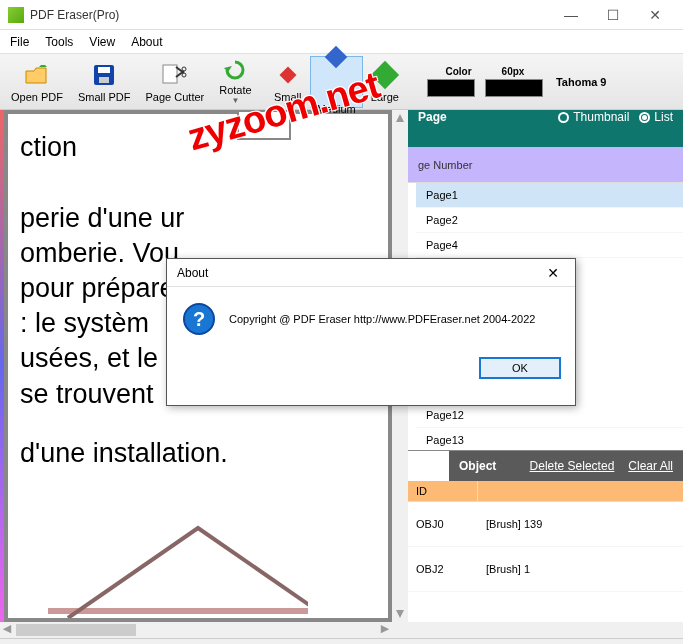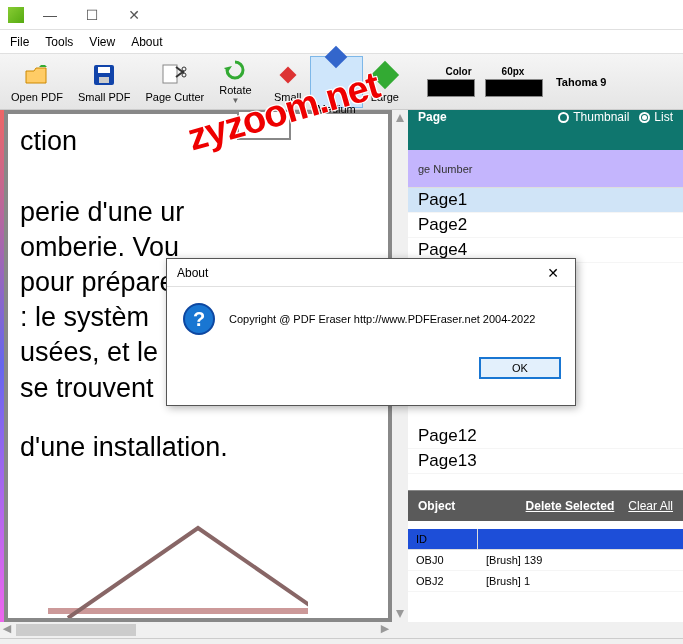--- a/index.html
+++ b/index.html
@@ -14,65 +14,66 @@
 .tbtn { display: flex; flex-direction: column; align-items: center; justify-content: center; padding: 2px 6px; height: 52px; font-size: 11px; border: 1px solid transparent; }
 .tbtn.sel { background: #cfe6fb; border: 1px solid #7db7e8; gap: 36px; }
 .ticon { width: 28px; height: 28px; margin-bottom: 2px; display: flex; align-items: center; justify-content: center; }
 .diamond { width: 16px; height: 16px; transform: rotate(45deg); }
 .tspacer { width: 6px; }
 .colorbox { display: flex; flex-direction: column; align-items: center; margin-left: 20px; gap: 2px; }
 .swatch { width: 48px; height: 18px; background: #000; border: 1px solid #888; }
 .main { display: flex; height: 512px; background: #888; }
 .doccol { flex: 1; display: flex; }
 .gutter { width: 4px; background: linear-gradient(#e66, #66e, #e6e); }
-.page { flex: 1; background: #fff; margin: 4px; position: relative; padding: 10px 12px; font-family: "Times New Roman", serif; font-size: 27px; line-height: 1.3; overflow: hidden; }
+.page { flex: 1; background: #fff; margin: 4px; position: relative; padding: 16px 12px; font-family: "Times New Roman", serif; font-size: 27px; line-height: 1.3; overflow: hidden; }
 .page .tri { position: absolute; bottom: -40px; left: 40px; width: 260px; height: 140px; }
 .vsb { width: 16px; background: #f0f0f0; position: relative; }
 .vsb::before, .vsb::after { content: ""; position: absolute; left: 4px; width: 8px; height: 8px; background: #999; }
 .vsb::before { top: 4px; clip-path: polygon(50% 0, 0 100%, 100% 100%); }
 .vsb::after { bottom: 4px; clip-path: polygon(0 0, 100% 0, 50% 100%); }
 .rightpanel { width: 275px; background: #fff; display: flex; flex-direction: column; }
 .panelhdr { height: 40px; background: #0f766e; color: #fff; display: flex; align-items: flex-start; padding: 0 10px; font-size: 12px; font-weight: bold; }
 .panelhdr .sp { flex: 1; }
 .radio { display: flex; align-items: center; gap: 4px; margin-left: 10px; font-weight: normal; }
 .radio-dot { width: 11px; height: 11px; border: 2px solid #fff; border-radius: 50%; }
 .radio-dot.on::after { content: ""; display: block; width: 5px; height: 5px; background: #fff; border-radius: 50%; margin: 1px; }
 .colhdr { height: 38px; background: #c4b5fd; display: flex; align-items: center; padding: 0 10px; font-size: 11px; color: #333; border-bottom: 1px solid #ddd; }
 .plist { overflow: hidden; }
-.prow { height: 19px; padding: 12px 10px; font-size: 17px; border-bottom: 1px solid #f5f5f5; display: flex; align-items: center; }
+.prow { height: 19px; padding: 12px 10px; font-size: 11px; border-bottom: 1px solid #f5f5f5; display: flex; align-items: center; margin-left: 8px; }
 .prow.sel { background: #d0e4f7; }
 .objsec { border-top: 1px solid #888; }
-.objhdr { height: 30px; background: #5a5a5a; color: #fff; display: flex; align-items: center; padding: 0 10px; font-size: 12px; font-weight: bold; }
-.objhdr .lnk { margin-left: auto; margin-right: 14px; text-decoration: underline; font-weight: bold; }
+.objhdr { height: 30px; background: #5a5a5a; color: #fff; display: flex; align-items: center; padding: 0 10px; font-size: 12px; font-weight: bold; margin-left: 41px; }
+.objhdr .lnk { margin-left: auto; margin-right: 14px; text-decoration: underline; font-weight: normal; }
 .objhdr .lnk2 { text-decoration: underline; font-weight: normal; text-align: right; }
 .objtbl { font-size: 11px; }
-.objth { display: flex; background: #1d4ed8; border-bottom: 1px solid #ddd; margin-top: 8px; }
+.objth { display: flex; background: #fdba74; border-bottom: 1px solid #ddd; }
 .objth div { padding: 4px 8px; border-right: 1px solid #ddd; }
 .objtr { display: flex; border-bottom: 1px solid #f5f5f5; }
-.objtr div { padding: 4px 8px; }
+.objtr div { padding: 16px 8px; }
 .c1 { width: 70px; }
 .c2 { flex: 1; }
 .statusbar { height: 22px; background: #f0f0f0; border-top: 1px solid #ccc; display: flex; align-items: center; font-size: 11px; color: #444; }
 .stcell { padding: 0 30px; border-left: 1px solid #ccc; }
 .hsb { height: 16px; background: #f0f0f0; display: flex; }
 .watermark { position: absolute; top: 90px; left: 185px; font-size: 38px; font-weight: 900; color: #e00; transform: rotate(-16deg); font-family: Arial; letter-spacing: -1px; text-shadow: 1px 1px 0 #fff, -1px -1px 0 #fff, 1px -1px 0 #fff, -1px 1px 0 #fff; pointer-events: none; z-index: 5; }
 .dialog { position: absolute; top: 258px; left: 166px; width: 410px; height: 148px; background: #fff; border: 1px solid #555; box-shadow: 2px 2px 8px rgba(0,0,0,0.3); z-index: 10; }
 .dlg-title { height: 28px; display: flex; align-items: center; padding: 0 10px; font-size: 12px; border-bottom: 1px solid #e0e0e0; }
 .dlg-close { margin-left: auto; font-size: 14px; width: 24px; text-align: center; }
 .dlg-body { display: flex; padding: 16px; gap: 14px; font-size: 11px; align-items: center; }
 .dlg-icon { width: 32px; height: 32px; border-radius: 50%; background: #1976d2; color: #fff; display: flex; align-items: center; justify-content: center; font-size: 20px; font-weight: bold; border: 2px solid #0d47a1; }
 .dlg-ftr { display: flex; justify-content: flex-end; padding: 6px 14px 10px; }
 .dlg-btn { width: 82px; height: 22px; border: 2px solid #1976d2; background: #e3f0fc; font-size: 11px; }
 .thumb-box { position: absolute; top: 110px; left: 237px; width: 54px; height: 30px; border: 2px solid #888; background: #fff; z-index: 3; }
 </style>
 </head>
 <body>
 
 <div class="titlebar">
   <div class="titlebar-icon"></div>
+  <div class="titlebar-title">PDF Eraser(Pro)</div>
   <div class="winbtns">
     <div class="winbtn">—</div>
     <div class="winbtn">☐</div>
     <div class="winbtn">✕</div>
   </div>
 </div>
 
 <div class="menubar">
   <span>File</span>
   <span>Tools</span>

